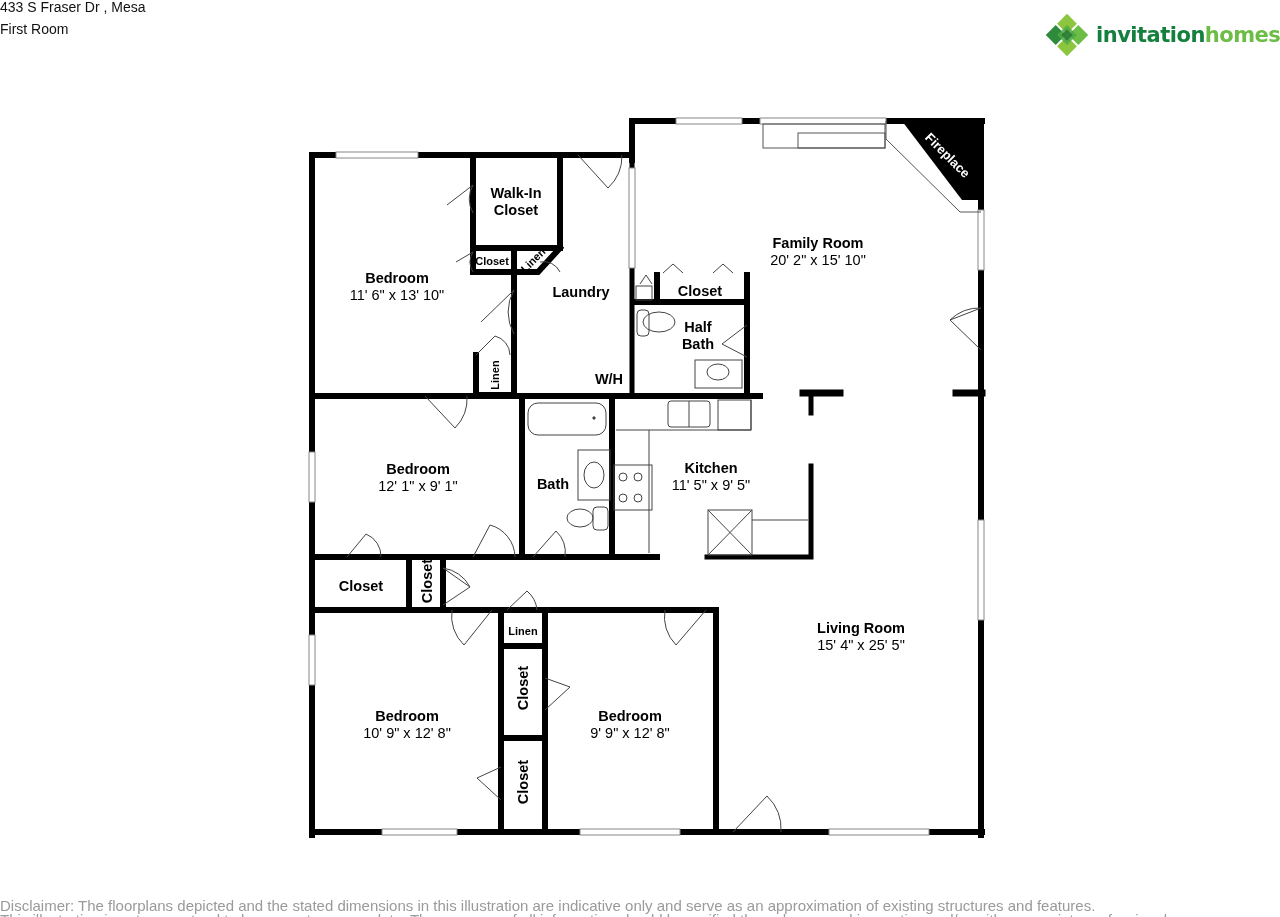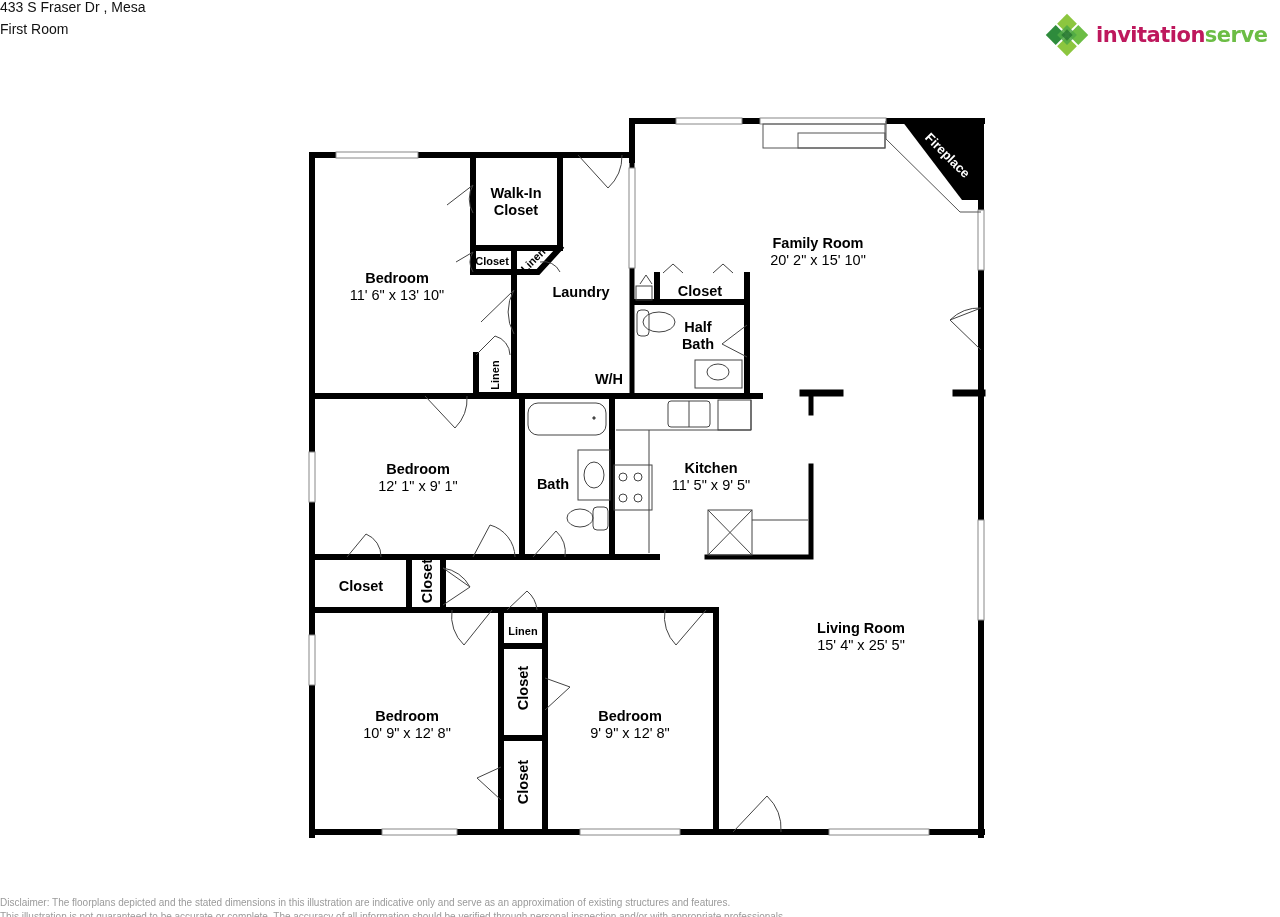--- a/index.html
+++ b/index.html
@@ -4,50 +4,50 @@
 <style>
   * { margin: 0; padding: 0; box-sizing: border-box; }
   html, body { width: 1280px; height: 917px; background: #ffffff; overflow: hidden; }
   body { position: relative; font-family: "Liberation Sans", sans-serif; color: #000; }
   .hdr { position: absolute; left: 0; font-size: 14px; line-height: 18px; color: #111; }
   .hdr.addr { top: -2px; }
   .hdr.floor { top: 20px; }
   .logo { position: absolute; left: 1044px; top: 12px; width: 236px; height: 46px; display: flex; align-items: center; }
   .logo svg { flex: 0 0 auto; }
   .logo-text { font-family: "DejaVu Sans", sans-serif; font-size: 21px; font-weight: bold; letter-spacing: -0.5px; margin-left: 6px; white-space: nowrap; }
-  .logo-text .a { color: #be185d; }
+  .logo-text .a { color: #15803d; }
   .logo-text .b { color: #6cbd45; }
   .plan { position: absolute; left: 0; top: 0; width: 1280px; height: 917px; }
   .lbl { font-family: "Liberation Sans", sans-serif; fill: #000; text-anchor: middle; }
   .lbl.name { font-weight: bold; font-size: 14.5px; }
   .lbl.dim { font-size: 14.5px; }
   .lbl.small { font-weight: bold; font-size: 11px; }
   .lbl.white { fill: #fff; font-weight: bold; font-size: 13px; }
-  .disc { position: absolute; left: 0; font-size: 10px; color: #9a9a9a; white-space: nowrap; }
+  .disc { position: absolute; left: 0; font-size: 15px; color: #9a9a9a; white-space: nowrap; }
   .disc.l1 { top: 897px; }
   .disc.l2 { top: 911px; }
 </style>
 </head>
 <body>
 
 <div class="hdr addr">433 S Fraser Dr , Mesa</div>
 <div class="hdr floor">First Room</div>
 
 <div class="logo">
   <svg width="46" height="46" viewBox="0 0 46 46">
     <g transform="translate(23 23) rotate(45)">
       <rect x="-15" y="-15" width="14" height="14" fill="#8cc63f"></rect>
       <rect x="1" y="-15" width="14" height="14" fill="#6cbd45"></rect>
       <rect x="-15" y="1" width="14" height="14" fill="#2e8b3c"></rect>
       <rect x="1" y="1" width="14" height="14" fill="#8cc63f"></rect>
       <rect x="-7" y="-7" width="14" height="14" fill="#4fa845" opacity="0.85"></rect>
       <rect x="-4" y="-4" width="8" height="8" fill="#1f6e2e" opacity="0.7"></rect>
     </g>
   </svg>
-  <span class="logo-text"><span class="a">invitation</span><span class="b">serve</span></span>
+  <span class="logo-text"><span class="a">invitation</span><span class="b">homes</span></span>
 </div>
 
 <svg class="plan" viewBox="0 0 1280 917">
   <g fill="none" stroke="#000" stroke-linecap="square">
 
     <path d="M312 155 H632" stroke-width="6"></path>
 
     <path d="M632 121 H982" stroke-width="6"></path>
     <path d="M632 121 V160" stroke-width="6"></path>
 

